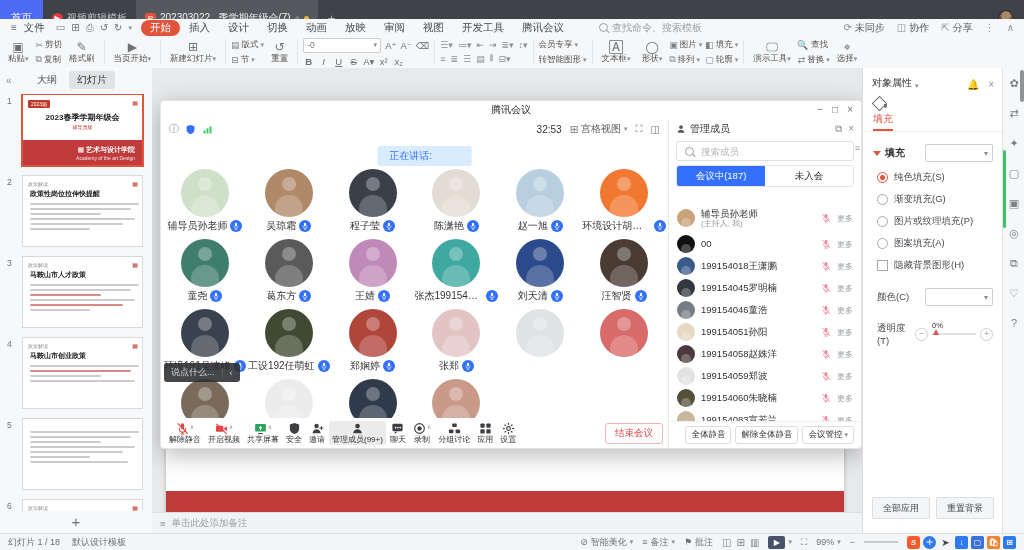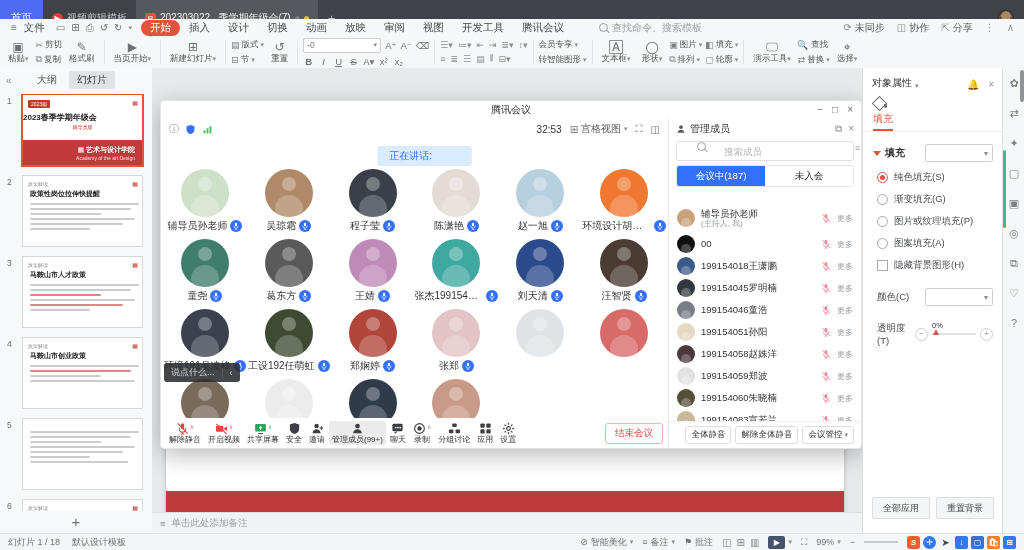--- a/index.html
+++ b/index.html
@@ -47,21 +47,21 @@
   #slidepanel{position:absolute;left:0;top:68px;width:152px;bottom:17px;background:#f7f8f9;border-right:1px solid #e0e1e3}
   .sp-head{height:24px;display:flex;align-items:center;justify-content:center;gap:12px;font-size:10px;color:#55585c;position:relative}
   .sp-collapse{position:absolute;left:6px;color:#8a8d91}
   .sp-tab.active{background:#e0e2e4;border-radius:3px;padding:2px 8px;color:#333}
   #thumbs{position:absolute;top:26px;bottom:22px;left:0;right:0;overflow:hidden}
   .thumb{position:relative;margin:0 9px 9px 22px;height:70px;background:#fff;border:1px solid #d7d8da;overflow:hidden}
   .thumb.selected{border-color:#e2533c;box-shadow:0 0 0 1px #e2533c}
   .tnum{position:absolute;font-size:8.5px;color:#6d7074;width:14px;text-align:left}
   .s1badge{position:absolute;left:5px;top:5px;background:#c0392b;color:#ffe;font-size:5px;padding:1px 3px;border-radius:1px}
   .slogo{position:absolute;right:4px;top:4px;color:#c0392b;font-size:6px}
-  .s1title{margin-top:17px;text-align:left;font-size:8px;font-weight:bold;color:#222}
+  .s1title{margin-top:17px;text-align:center;font-size:8px;font-weight:bold;color:#222}
   .s1sub{text-align:center;font-size:5px;color:#c0392b;margin-top:1px}
   .s1band{position:absolute;left:0;right:0;bottom:0;height:25px;background:#c23b3c;color:#fff;display:flex;flex-direction:column;align-items:flex-end;justify-content:center;padding-right:7px}
   .s1band .cn{font-size:7px;font-weight:bold}
   .s1band .en{font-size:5px;opacity:.85}
   .ctag{position:absolute;left:5px;top:5px;font-size:5px;color:#8a8d91}
   .ctitle{margin:13px 7px 4px;font-size:7px;font-weight:bold;color:#222}
   .cline{height:2px;background:#caccce;margin:3px 7px;border-radius:1px}
   .cline.red{background:#d98a85}
   #addSlide{position:absolute;bottom:0;left:0;right:0;height:20px;text-align:center;font-size:15px;color:#6d7074;line-height:18px}
   
@@ -95,21 +95,21 @@
   .mt-item{display:flex;flex-direction:column;align-items:center;justify-content:center;font-size:8px;color:#333;padding:1px 3px;border-radius:3px;white-space:nowrap;line-height:1.2}
   .mt-item.active{background:#ebebeb}
   .mt-ictr{display:flex;align-items:flex-start;gap:1px;height:13px}
   .mt-caret{font-size:6px;color:#8a8d91;margin-top:2px}
   .end-btn{margin-left:auto;border:1px solid #f2b3b3;color:#e54545;background:#fff;font-size:9.5px;padding:3px 9px;border-radius:3px;white-space:nowrap}
   
   .m-members{width:192px;flex:none;border-left:1px solid #e8e8e8;display:flex;flex-direction:column;position:relative}
   .mm-head{height:20px;display:flex;align-items:center;gap:4px;padding:0 7px;font-size:10px;color:#333}
   .mm-hic{margin-left:auto;display:flex;gap:6px;color:#8a8d91;font-size:10px}
   .mm-handle{position:absolute;right:1px;top:24px;color:#9aa0a6;font-size:9px}
-  .mm-search{margin:2px 7px 4px;height:18px;border:1px solid #dfe0e2;border-radius:3px;display:flex;gap:16px;padding:0 20px}
+  .mm-search{margin:2px 7px 4px;height:18px;border:1px solid #dfe0e2;border-radius:3px;display:flex;align-items:center;gap:5px;padding:0 8px}
   .mm-search input{border:0;outline:0;flex:1;font-size:9.5px;color:#333;background:transparent;font-family:inherit;min-width:0}
   .mm-search input::placeholder{color:#b3b6ba}
   .mm-tabs{display:flex;margin:0 7px 14px;height:20px;border:1px solid #e4e5e7;border-radius:3px;overflow:hidden;font-size:9.5px}
   .mm-tab{flex:1;display:flex;align-items:center;justify-content:center;background:#fff;color:#333}
   .mm-tab.active{background:#3370ff;color:#fff}
   .mm-list{flex:1;overflow:hidden;padding-top:2px}
   .mm-row{display:flex;align-items:center;gap:6px;height:22px;padding:0 8px}
   .mm-row.host{height:30px}
   .mm-av{width:18px;height:18px;border-radius:50%;flex:none;background:#888;position:relative;overflow:hidden}
   .mm-av::after{content:"";position:absolute;left:4px;top:9px;width:10px;height:10px;border-radius:50%;background:rgba(255,255,255,.25)}

